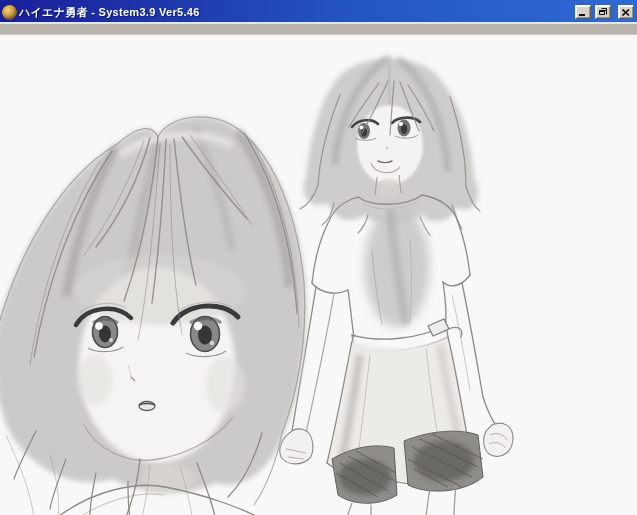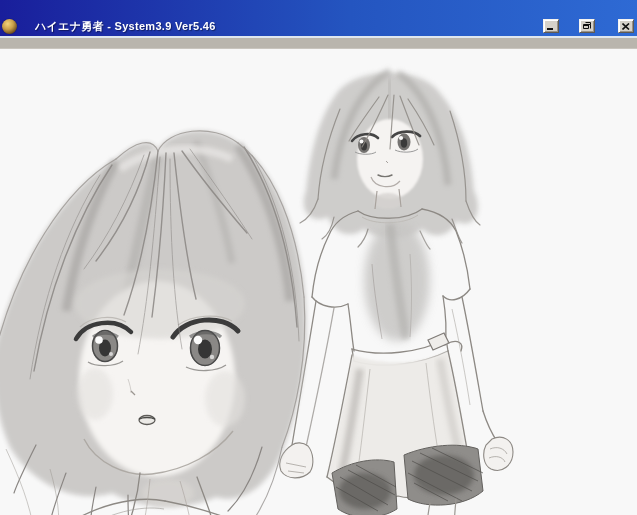--- a/index.html
+++ b/index.html
@@ -7,21 +7,21 @@
     width:637px;height:515px;overflow:hidden;
     font-family:"Liberation Sans",sans-serif;
     background:#f8f8f8;
   }
   .window{width:637px;height:515px;display:flex;flex-direction:column;}
 
   
   .titlebar{
     height:20px;flex:0 0 20px;
     background:linear-gradient(to right,#191e9b 0%,#2455c0 55%,#2e6ad4 100%);
-    display:flex;align-items:center;padding:16px 3px 0 2px;gap:18px;
+    display:flex;align-items:center;padding:2px 3px 0 2px;gap:2px;
   }
   .app-icon{
     width:15px;height:15px;flex:0 0 15px;border-radius:50%;
     background:radial-gradient(circle at 38% 32%,#f2d47c 0%,#caa04a 40%,#6a4a1c 75%,#2a2a55 100%);
     box-shadow:0 0 1px #00003a;
   }
   .title-text{
     flex:1;color:#fff;font-size:11px;font-weight:bold;line-height:20px;
     white-space:nowrap;overflow:hidden;letter-spacing:.3px;
     text-shadow:1px 1px 1px rgba(0,0,20,.45);

